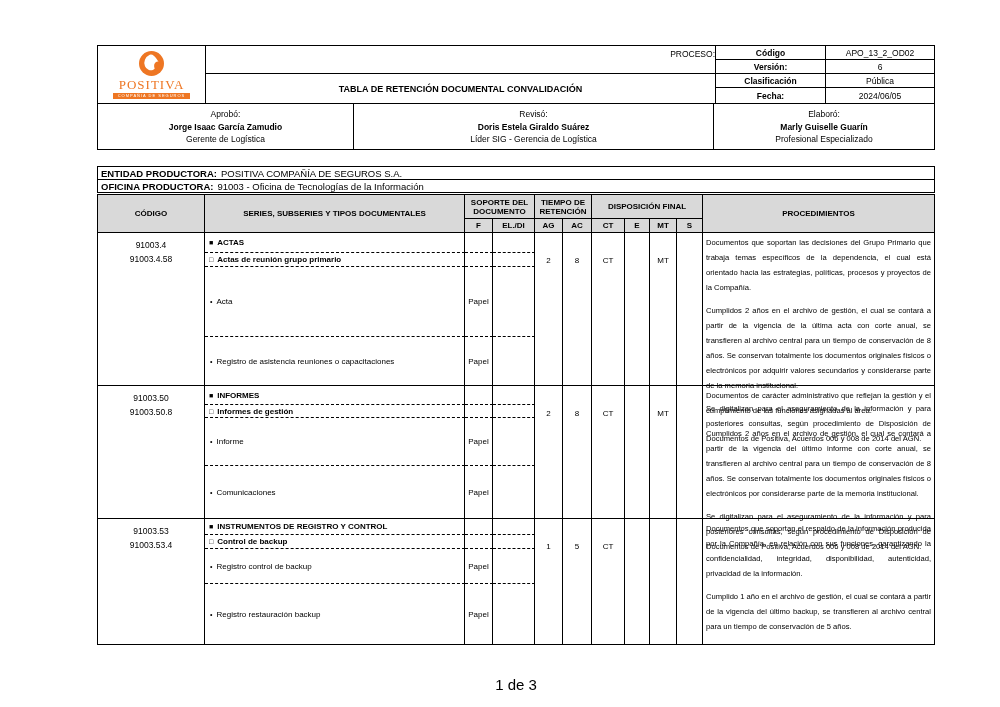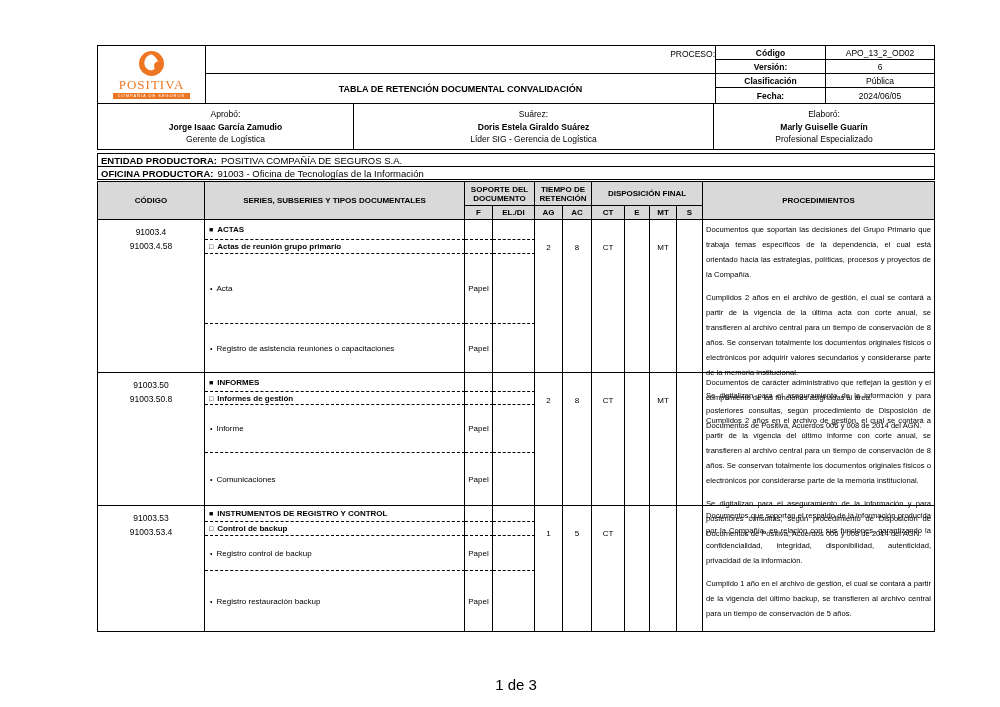--- a/index.html
+++ b/index.html
@@ -34,21 +34,21 @@
   
   .sig-row{display:grid;grid-template-columns:256px 360px 220px;border:1px solid #000;border-top:none;
            box-sizing:border-box;height:46px;}
   .sig-cell{box-sizing:border-box;border-right:1px solid #000;text-align:center;font-size:8.5px;
             padding-top:4px;line-height:12.5px;}
   .sig-cell:last-child{border-right:none;}
   .sig-name{font-weight:bold;}
   
   .producer{border:1px solid #000;box-sizing:border-box;height:14px;display:flex;align-items:center;
             padding-left:3px;font-size:9.5px;}
-  .p1{margin-top:3px;}
+  .p1{margin-top:16px;}
   .p2{border-top:none;height:13px;}
   .plabel{font-weight:bold;}
   .pvalue{margin-left:4px;}
   
   .rt-table{border:1px solid #000;box-sizing:border-box;margin-top:1px;}
   .thead{display:grid;grid-template-columns:107px 260px 28px 42px 28px 29px 33px 25px 27px 26px 231px;
          grid-template-rows:24px 13px;background:#d9d9d9;border-bottom:1px solid #000;}
   .thead>div{box-sizing:border-box;border-right:1px solid #000;display:flex;align-items:center;
              justify-content:center;text-align:center;font-weight:bold;font-size:8px;line-height:9px;}
   .h-codigo{grid-column:1;grid-row:1/3;}
@@ -118,21 +118,21 @@
     <div class="meta-value r4">2024/06/05</div>
   </div>
 
   <div class="sig-row">
     <div class="sig-cell">
       <div>Aprobó:</div>
       <div class="sig-name">Jorge Isaac García Zamudio</div>
       <div>Gerente de Logística</div>
     </div>
     <div class="sig-cell">
-      <div>Suárez:</div>
+      <div>Revisó:</div>
       <div class="sig-name">Doris Estela Giraldo Suárez</div>
       <div>Líder SIG - Gerencia de Logística</div>
     </div>
     <div class="sig-cell">
       <div>Elaboró:</div>
       <div class="sig-name">Marly Guiselle Guarín</div>
       <div>Profesional Especializado</div>
     </div>
   </div>
 

